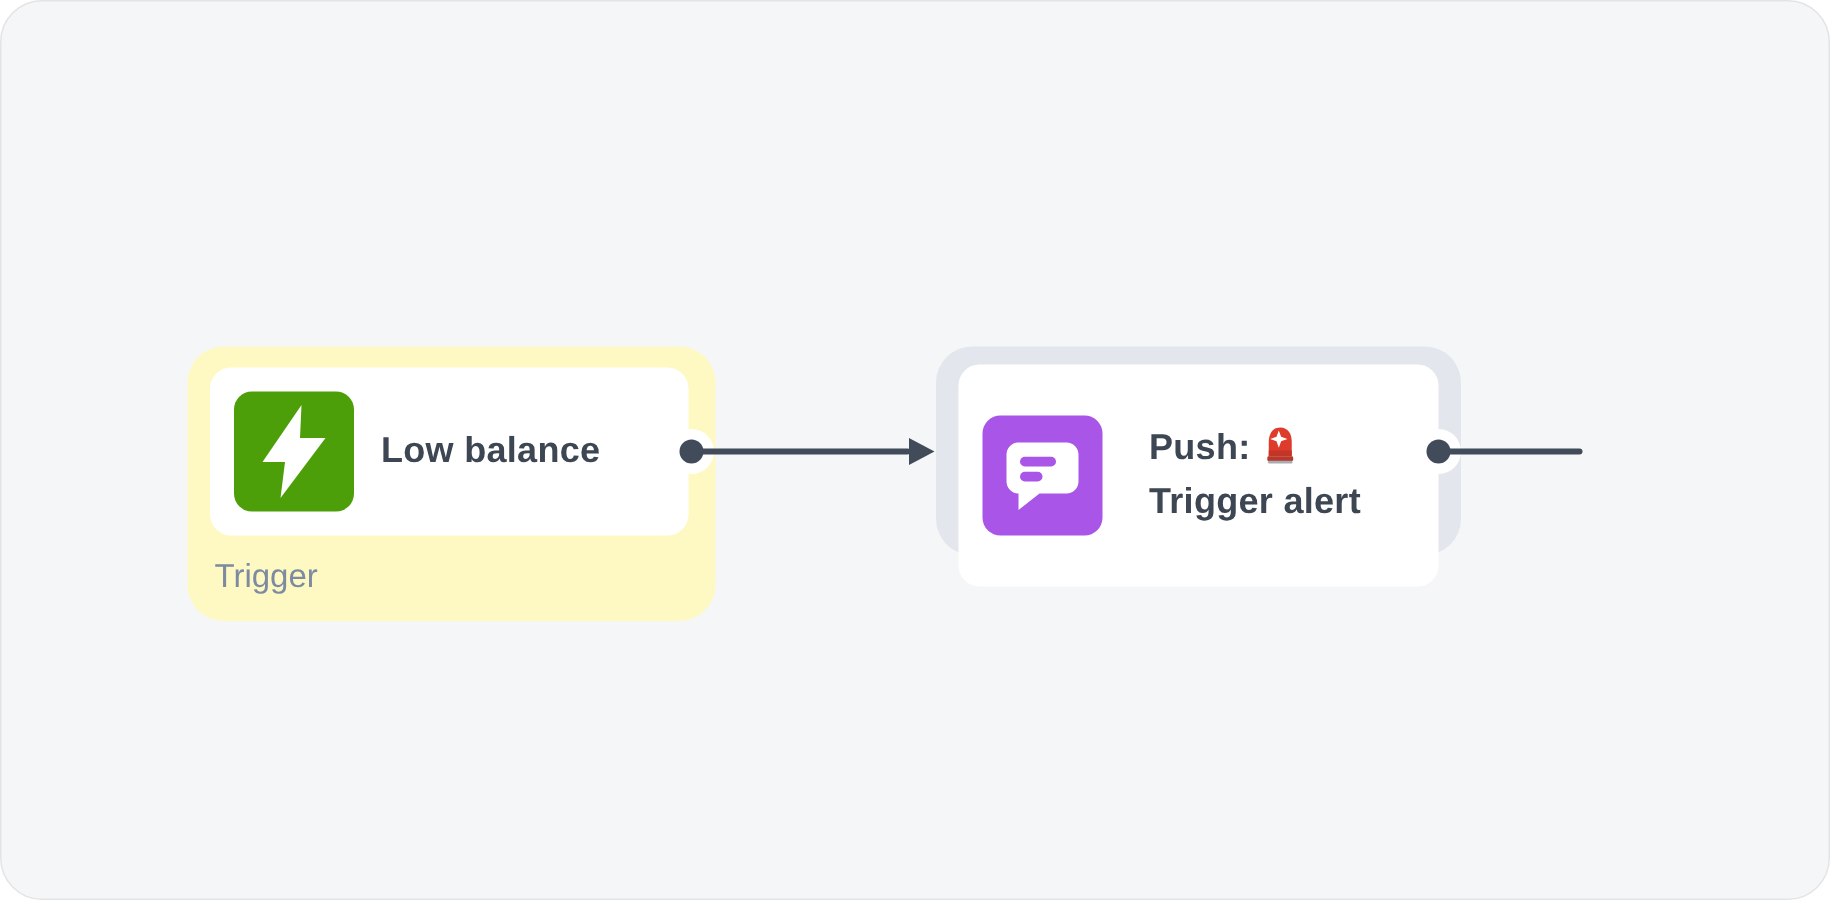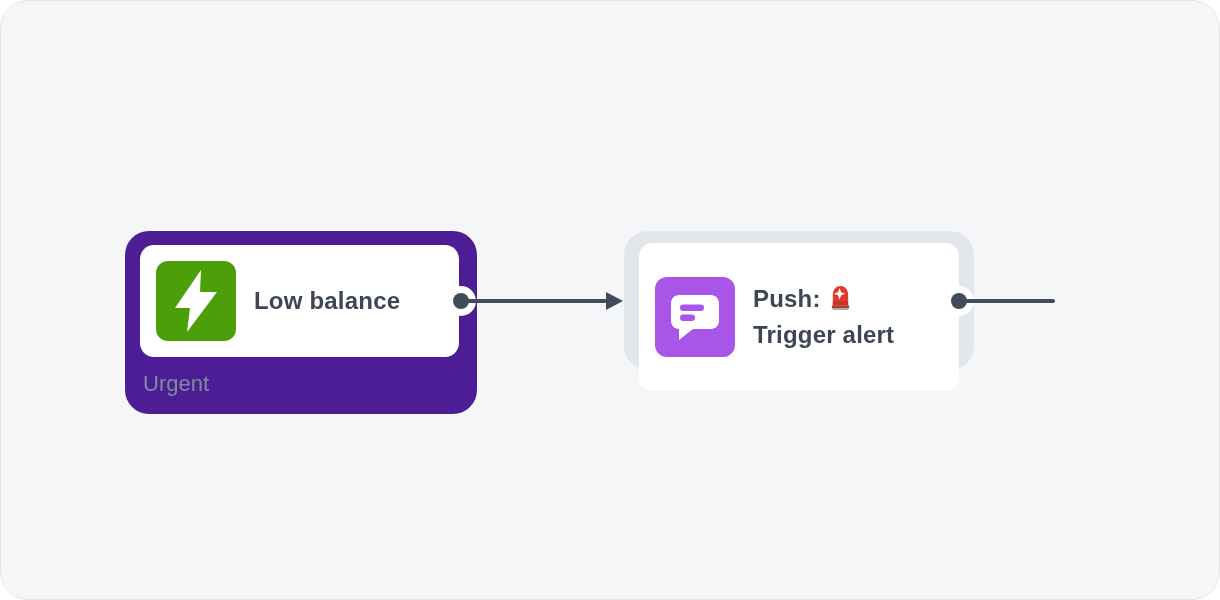--- a/index.html
+++ b/index.html
@@ -56,21 +56,21 @@
     top: 140px;
     font-size: 22px;
     font-weight: 400;
     color: #7d8ba1;
   }
   
   .node-trigger { left: 124px; top: 230px; width: 352px; height: 183px; }
   .node-trigger .node-card { left: 15px; top: 14px; width: 319px; height: 112px; }
   
   .node-action { left: 623px; top: 230px; width: 350px; height: 139px; }
-  .node-action .node-card { left: 15px; top: 12px; width: 320px; height: 148px; }
+  .node-action .node-card { left: 15px; top: 12px; width: 320px; height: 148px; gap: 13px; }
 
   
   .port-halo {
     position: absolute;
     width: 30px; height: 30px;
     border-radius: 50%;
     background: #ffffff;
   }
   .port-dot {
     position: absolute;
@@ -103,30 +103,30 @@
     display: inline-block;
     vertical-align: -4px;
     margin-left: 8px;
   }
 </style>
 </head>
 <body>
 
 <div class="canvas">
 
-  <div class="node node-trigger" style="background-color: #4c1d95;">
+  <div class="node node-trigger" style="background-color: #fef9c3;">
     <div class="node-card" style="background-color: rgb(255, 255, 255);">
       <div class="node-icon" style="background-color: rgb(77, 159, 10);">
         <svg width="80" height="80" viewBox="0 0 80 80">
           <path d="M45 9 L19 47 H34 L31 71 L61 31 H44 Z" fill="#ffffff"></path>
         </svg>
       </div>
       <div class="node-title">Low balance</div>
     </div>
-    <div class="node-type-label">Urgent</div>
+    <div class="node-type-label">Trigger</div>
   </div>
 
   <div class="node node-action" style="background-color: rgb(227, 231, 237);">
     <div class="node-card" style="background-color: rgb(255, 255, 255);">
       <div class="node-icon" style="background-color: rgb(168, 85, 232);">
         <svg width="80" height="80" viewBox="0 0 80 80">
           <path d="M24 18 H56 C60.4 18 64 21.6 64 26 V44 C64 48.4 60.4 52 56 52 H38 L24 63 V52 C19.6 52 16 48.4 16 44 V26 C16 21.6 19.6 18 24 18 Z" fill="#ffffff"></path>
           <rect x="25" y="27.5" width="24" height="6.5" rx="3.25" fill="#a855e8"></rect>
           <rect x="25" y="37.5" width="15" height="6.5" rx="3.25" fill="#a855e8"></rect>
         </svg>

